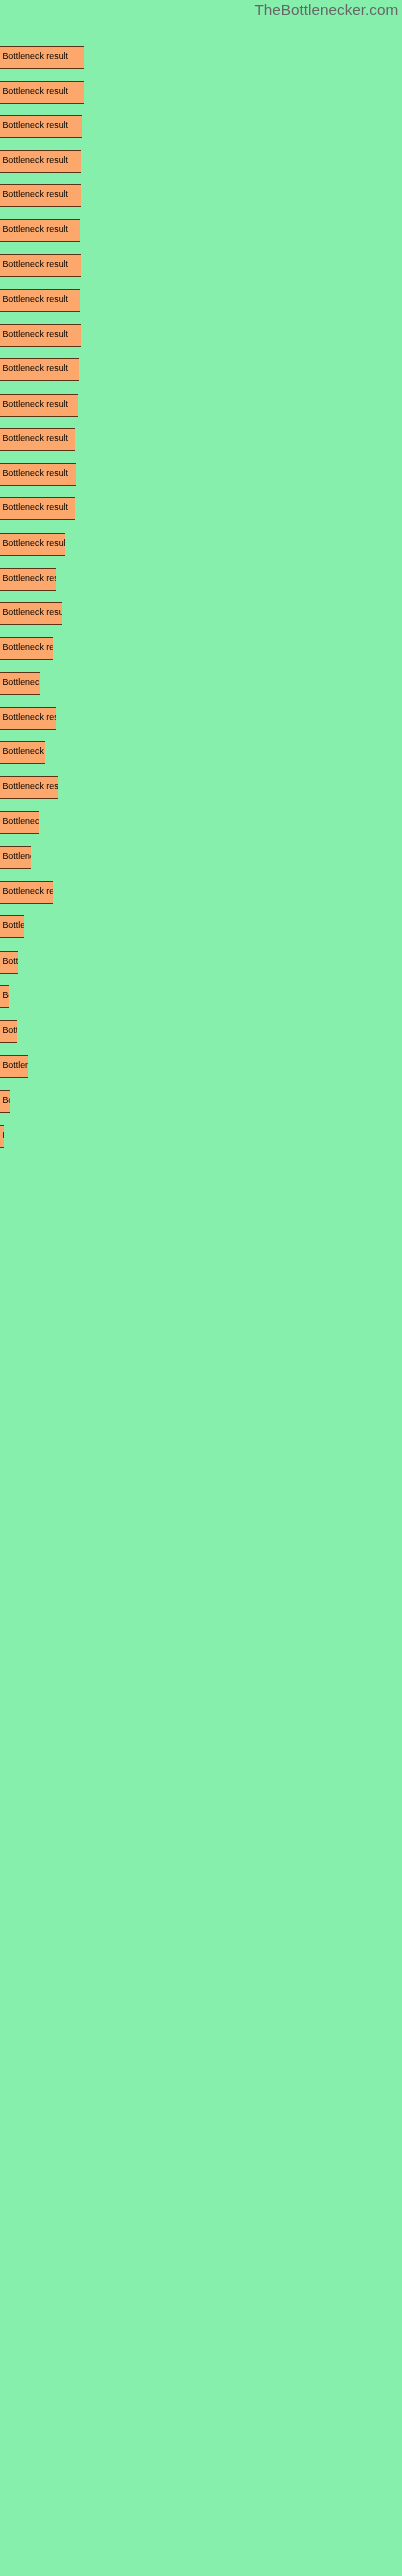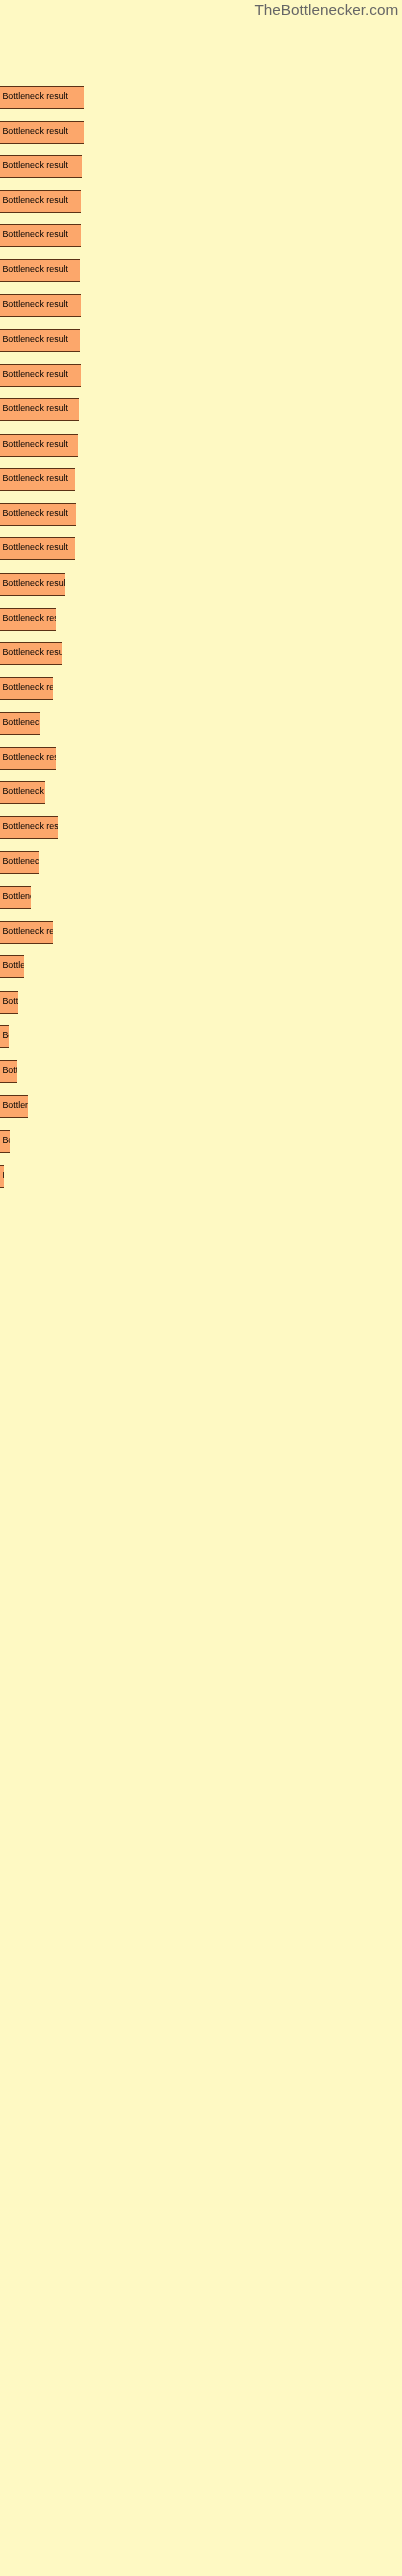--- a/index.html
+++ b/index.html
@@ -14,21 +14,21 @@
     overflow: hidden;
     font-family: "Liberation Sans", sans-serif;
     background: #000000;
   }
   #chart-root {
     position: absolute;
     left: 0;
     top: 0;
     width: 403px;
     height: 2576px;
-    background: #fef9c3;
+    background: #86efac;
   }
   #watermark-title {
     position: absolute;
     right: 4.8px;
     top: 0.8px;
     font-family: "Liberation Sans", sans-serif;
     font-size: 15.3px;
     color: #666666;
     letter-spacing: 0px;
     white-space: nowrap;
@@ -48,21 +48,20 @@
   .bar-rect {
     position: absolute;
     left: 0;
     top: 0;
     height: 100%;
     background: #FCA76B;
     border-top: 0.8px solid #5a3216;
     border-bottom: 0.8px solid #5a3216;
     box-sizing: border-box;
     overflow: hidden;
-    margin-top: 40px;
   }
   .bar-label {
     position: absolute;
     left: 2.4px;
     top: 50%;
     transform: translateY(-50%);
     font-family: "Liberation Sans", sans-serif;
     font-size: 8.9px;
     color: #000000;
     white-space: nowrap;

